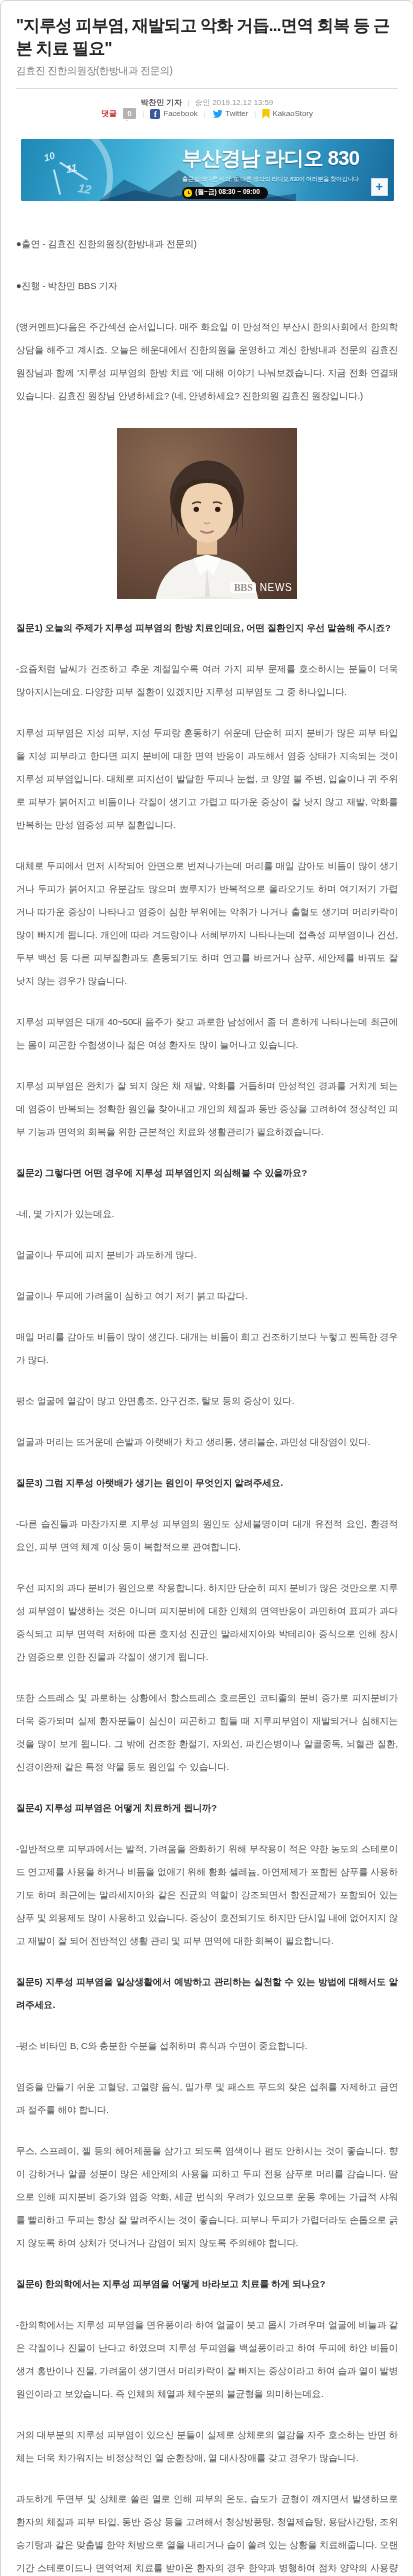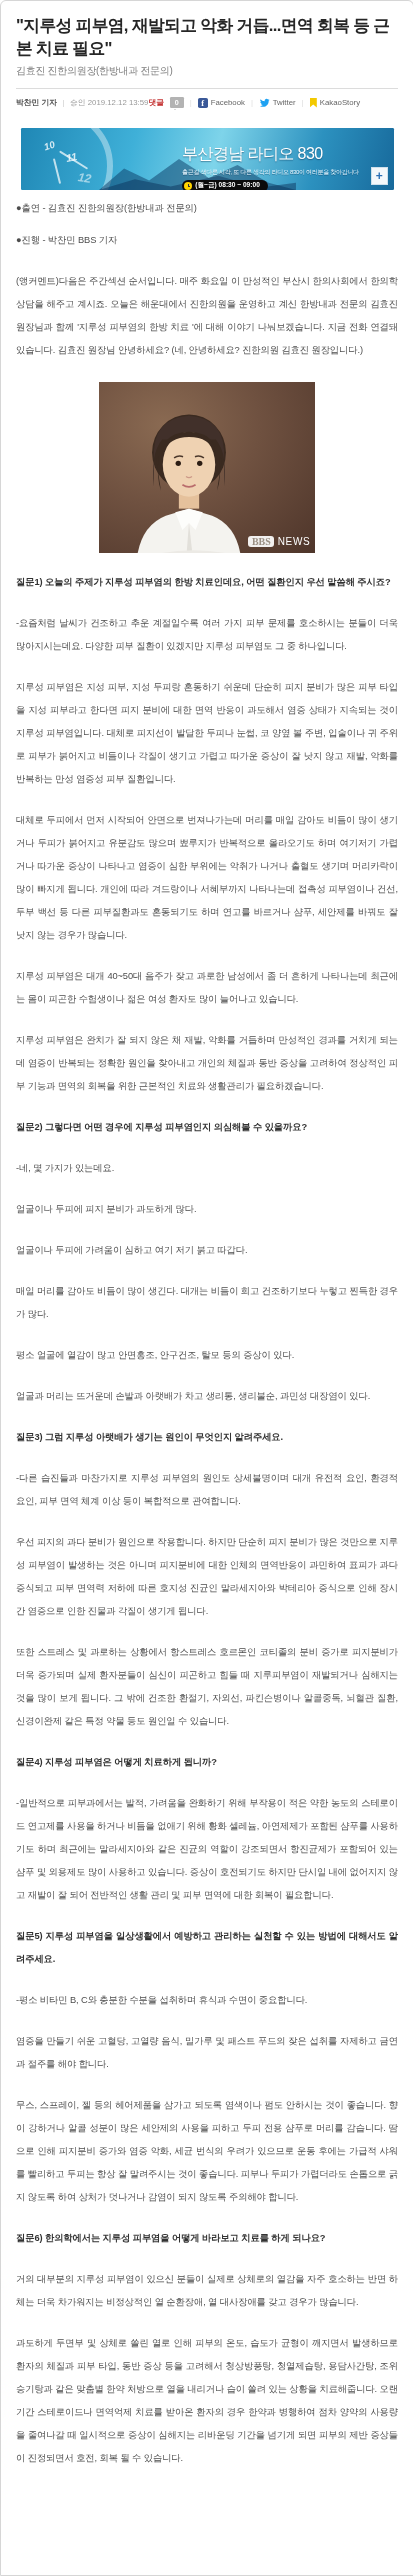--- a/index.html
+++ b/index.html
@@ -5,21 +5,21 @@
   html,body{margin:0;padding:0;background:#fff;}
   body{width:414px;font-family:"Liberation Sans","DejaVu Sans",sans-serif;-webkit-font-smoothing:antialiased;}
   .page{box-sizing:border-box;width:414px;min-height:2576px;border:0.6px solid #d6d6d6;border-radius:6px 6px 0 0;
         background:#fff;display:flex;flex-direction:column;overflow:hidden;}
   .inner{padding:13px 15px 0;}
 
   
   .title{font-size:16.7px;line-height:1.36;font-weight:700;color:#262626;letter-spacing:-0.6px;margin:1.2px 0 0;}
   .subtitle{margin-top:3px;font-size:10px;color:#7e7e7e;letter-spacing:-0.3px;}
   .hr{border:0;border-top:0.6px solid #dcdcdc;margin:10.7px 0 0;}
-  .meta-row{display:flex;align-items:center;justify-content:flex-start;padding:7.8px 0 7.2px;font-size:7.8px;}
+  .meta-row{display:flex;align-items:center;justify-content:flex-start;padding:7.8px 0 7.2px;font-size:7.8px;flex-direction:column;}
   .meta-left{display:flex;align-items:center;color:#999;}
   .meta-reporter{font-weight:700;color:#555;}
   .meta-sep{color:#ccc;margin:0 5.4px;}
   .meta-right{display:flex;align-items:center;gap:6px;}
   .cmt-label{color:#c43333;font-weight:700;}
   .cmt-badge{position:relative;display:inline-block;background:#b3b3b3;color:#fff;font-weight:700;font-size:7.2px;
              padding:1.2px 4.8px;border-radius:1.2px;}
   .cmt-badge::after{content:"";position:absolute;left:3.6px;bottom:-3px;border:1.8px solid transparent;border-top-color:#b3b3b3;}
   .soc{display:flex;align-items:center;gap:3px;color:#666;}
   .fb-ic{width:10px;height:10px;background:#3b5998;border-radius:1.8px;color:#fff;font-weight:700;font-family:"Liberation Serif",serif;
@@ -35,40 +35,40 @@
               border-radius:50%;}
   .clock-num{position:absolute;color:rgba(255,255,255,.8);font-weight:700;font-style:italic;}
   .cn10{left:23px;top:12px;font-size:9.6px;transform:rotate(-18deg);}
   .cn11{left:45px;top:23px;font-size:10.7px;transform:rotate(-10deg);}
   .cn12{left:57px;top:43px;font-size:12px;transform:rotate(8deg);color:rgba(255,255,255,.55);}
   .clock-hand{position:absolute;background:rgba(255,255,255,.7);border-radius:1.2px;}
   .h1{left:36px;top:31px;width:33px;height:2.4px;transform:rotate(32deg);}
   .h2{left:35px;top:30px;width:2.4px;height:26px;transform:rotate(-14deg);}
   .mtn{position:absolute;left:78px;bottom:0;}
   .banner-right{position:absolute;right:8.4px;top:6px;width:203px;color:#fff;}
-  .banner-title{font-size:16px;font-weight:400;letter-spacing:-0.6px;text-shadow:0 0.6px 1.2px rgba(0,40,70,.45);white-space:nowrap;margin-top:10px;}
+  .banner-title{font-size:20px;font-weight:700;letter-spacing:-0.6px;text-shadow:0 0.6px 1.2px rgba(0,40,70,.45);white-space:nowrap;}
   .banner-tagline{margin-top:3px;font-size:6px;letter-spacing:-0.3px;color:#eaf7ff;text-shadow:0 0.6px 0.6px rgba(0,40,70,.4);white-space:nowrap;}
   .banner-pill{margin-top:3.6px;display:inline-flex;align-items:center;gap:3px;background:#0b0b0b;border-radius:6.6px;
                padding:1.2px 8.4px 1.2px 1.8px;font-size:6.6px;font-weight:700;color:#fff;}
   .pill-clock{width:8.4px;height:8.4px;border-radius:50%;background:#ffd400;position:relative;}
   .pill-clock::before{content:"";position:absolute;left:3.6px;top:1.8px;width:1.2px;height:3px;background:#333;}
   .pill-clock::after{content:"";position:absolute;left:3.6px;top:4.2px;width:2.4px;height:1.2px;background:#333;}
   .banner-plus{position:absolute;right:5.4px;bottom:4.8px;width:15.5px;height:15.5px;background:#f4f8fb;border:0.6px solid #cfe0ec;
                color:#2b6fb5;font-size:12px;font-weight:700;display:flex;align-items:center;justify-content:center;}
 
   
   .body-text{padding:0 15px;font-size:9.3px;color:#4d4d4d;letter-spacing:-0.1px;}
   .para{margin:18px 0 0;line-height:23px;text-align:justify;}
-  .para.t-b{margin-top:9px;}
-  .para.t-b:first-child{margin-top:7px;}
+  .para.t-b{margin-top:19px;}
+  .para.t-b:first-child{margin-top:32px;}
   .para.t-q{font-weight:700;color:#333;}
 
   
   .figure{margin:20px auto 16px;width:180px;height:171px;position:relative;overflow:hidden;
-          background:radial-gradient(ellipse at 30% 25%,#8a6a52 0%,#6f5140 45%,#4e352a 100%);padding-left:36px;}
+          background:radial-gradient(ellipse at 30% 25%,#8a6a52 0%,#6f5140 45%,#4e352a 100%);}
   .figure svg{position:absolute;left:0;top:0;}
   .wm{position:absolute;right:4.8px;bottom:6px;display:flex;align-items:center;gap:3.6px;}
   .wm-bbs{background:rgba(255,255,255,.92);color:#9a8f83;font-weight:700;font-size:10px;padding:0 3.6px;border-radius:3px;
           font-family:"Liberation Serif",serif;}
   .wm-news{color:#fff;font-size:10px;letter-spacing:0.6px;}
   .spacer{flex:1;}
 </style>
 </head>
 <body>
 
@@ -183,20 +183,21 @@
         <p class="para t-p">-다른 습진들과 마찬가지로 지루성 피부염의 원인도 상세불명이며 대개 유전적 요인, 환경적 요인, 피부 면역 체계 이상 등이 복합적으로 관여합니다.</p>
         <p class="para t-p">우선 피지의 과다 분비가 원인으로 작용합니다. 하지만 단순히 피지 분비가 많은 것만으로 지루성 피부염이 발생하는 것은 아니며 피지분비에 대한 인체의 면역반응이 과민하여 표피가 과다 증식되고 피부 면역력 저하에 따른 호지성 진균인 말라세지아와 박테리아 증식으로 인해 장시간 염증으로 인한 진물과 각질이 생기게 됩니다.</p>
         <p class="para t-p">또한 스트레스 및 과로하는 상황에서 항스트레스 호르몬인 코티졸의 분비 증가로 피지분비가 더욱 증가되며 실제 환자분들이 심신이 피곤하고 힘들 때 지루피부염이 재발되거나 심해지는 것을 많이 보게 됩니다. 그 밖에 건조한 환절기, 자외선, 파킨슨병이나 알콜중독, 뇌혈관 질환, 신경이완제 같은 특정 약물 등도 원인일 수 있습니다.</p>
         <p class="para t-q">질문4) 지루성 피부염은 어떻게 치료하게 됩니까?</p>
         <p class="para t-p">-일반적으로 피부과에서는 발적, 가려움을 완화하기 위해 부작용이 적은 약한 농도의 스테로이드 연고제를 사용을 하거나 비듬을 없애기 위해 황화 셀레늄, 아연제제가 포함된 샴푸를 사용하기도 하며 최근에는 말라세지아와 같은 진균의 역할이 강조되면서 항진균제가 포함되어 있는 샴푸 및 외용제도 많이 사용하고 있습니다. 증상이 호전되기도 하지만 단시일 내에 없어지지 않고 재발이 잘 되어 전반적인 생활 관리 및 피부 면역에 대한 회복이 필요합니다.</p>
         <p class="para t-q">질문5) 지루성 피부염을 일상생활에서 예방하고 관리하는 실천할 수 있는 방법에 대해서도 알려주세요.</p>
         <p class="para t-p">-평소 비타민 B, C와 충분한 수분을 섭취하며 휴식과 수면이 중요합니다.</p>
         <p class="para t-p">염증을 만들기 쉬운 고혈당, 고열량 음식, 밀가루 및 패스트 푸드의 잦은 섭취를 자제하고 금연과 절주를 해야 합니다.</p>
         <p class="para t-p">무스, 스프레이, 젤 등의 헤어제품을 삼가고 되도록 염색이나 펌도 안하시는 것이 좋습니다. 향이 강하거나 알콜 성분이 많은 세안제의 사용을 피하고 두피 전용 샴푸로 머리를 감습니다. 땀으로 인해 피지분비 증가와 염증 악화, 세균 번식의 우려가 있으므로 운동 후에는 가급적 샤워를 빨리하고 두피는 항상 잘 말려주시는 것이 좋습니다. 피부나 두피가 가렵더라도 손톱으로 긁지 않도록 하여 상처가 덧나거나 감염이 되지 않도록 주의해야 합니다.</p>
         <p class="para t-q">질문6) 한의학에서는 지루성 피부염을 어떻게 바라보고 치료를 하게 되나요?</p>
+        <p class="para t-p">-한의학에서는 지루성 피부염을 면유풍이라 하여 얼굴이 붓고 몹시 가려우며 얼굴에 비늘과 같은 각질이나 진물이 난다고 하였으며 지루성 두피염을 백설풍이라고 하여 두피에 하얀 비듬이 생겨 홍반이나 진물, 가려움이 생기면서 머리카락이 잘 빠지는 증상이라고 하여 습과 열이 발병 원인이라고 보았습니다. 즉 인체의 체열과 체수분의 불균형을 의미하는데요.</p>
         <p class="para t-p">거의 대부분의 지루성 피부염이 있으신 분들이 실제로 상체로의 열감을 자주 호소하는 반면 하체는 더욱 차가워지는 비정상적인 열 순환장애, 열 대사장애를 갖고 경우가 많습니다.</p>
         <p class="para t-p">과도하게 두면부 및 상체로 쏠린 열로 인해 피부의 온도, 습도가 균형이 깨지면서 발생하므로 환자의 체질과 피부 타입, 동반 증상 등을 고려해서 청상방풍탕, 청열제습탕, 용담사간탕, 조위승기탕과 같은 맞춤별 한약 처방으로 열을 내리거나 습이 쏠려 있는 상황을 치료해줍니다. 오랜기간 스테로이드나 면역억제 치료를 받아온 환자의 경우 한약과 병행하여 점차 양약의 사용량을 줄여나갈 때 일시적으로 증상이 심해지는 리바운딩 기간을 넘기게 되면 피부의 제반 증상들이 진정되면서 호전, 회복 될 수 있습니다.</p>
       </div>
 
   </div>
 
   <div class="spacer"></div>
 
 </div>
 

